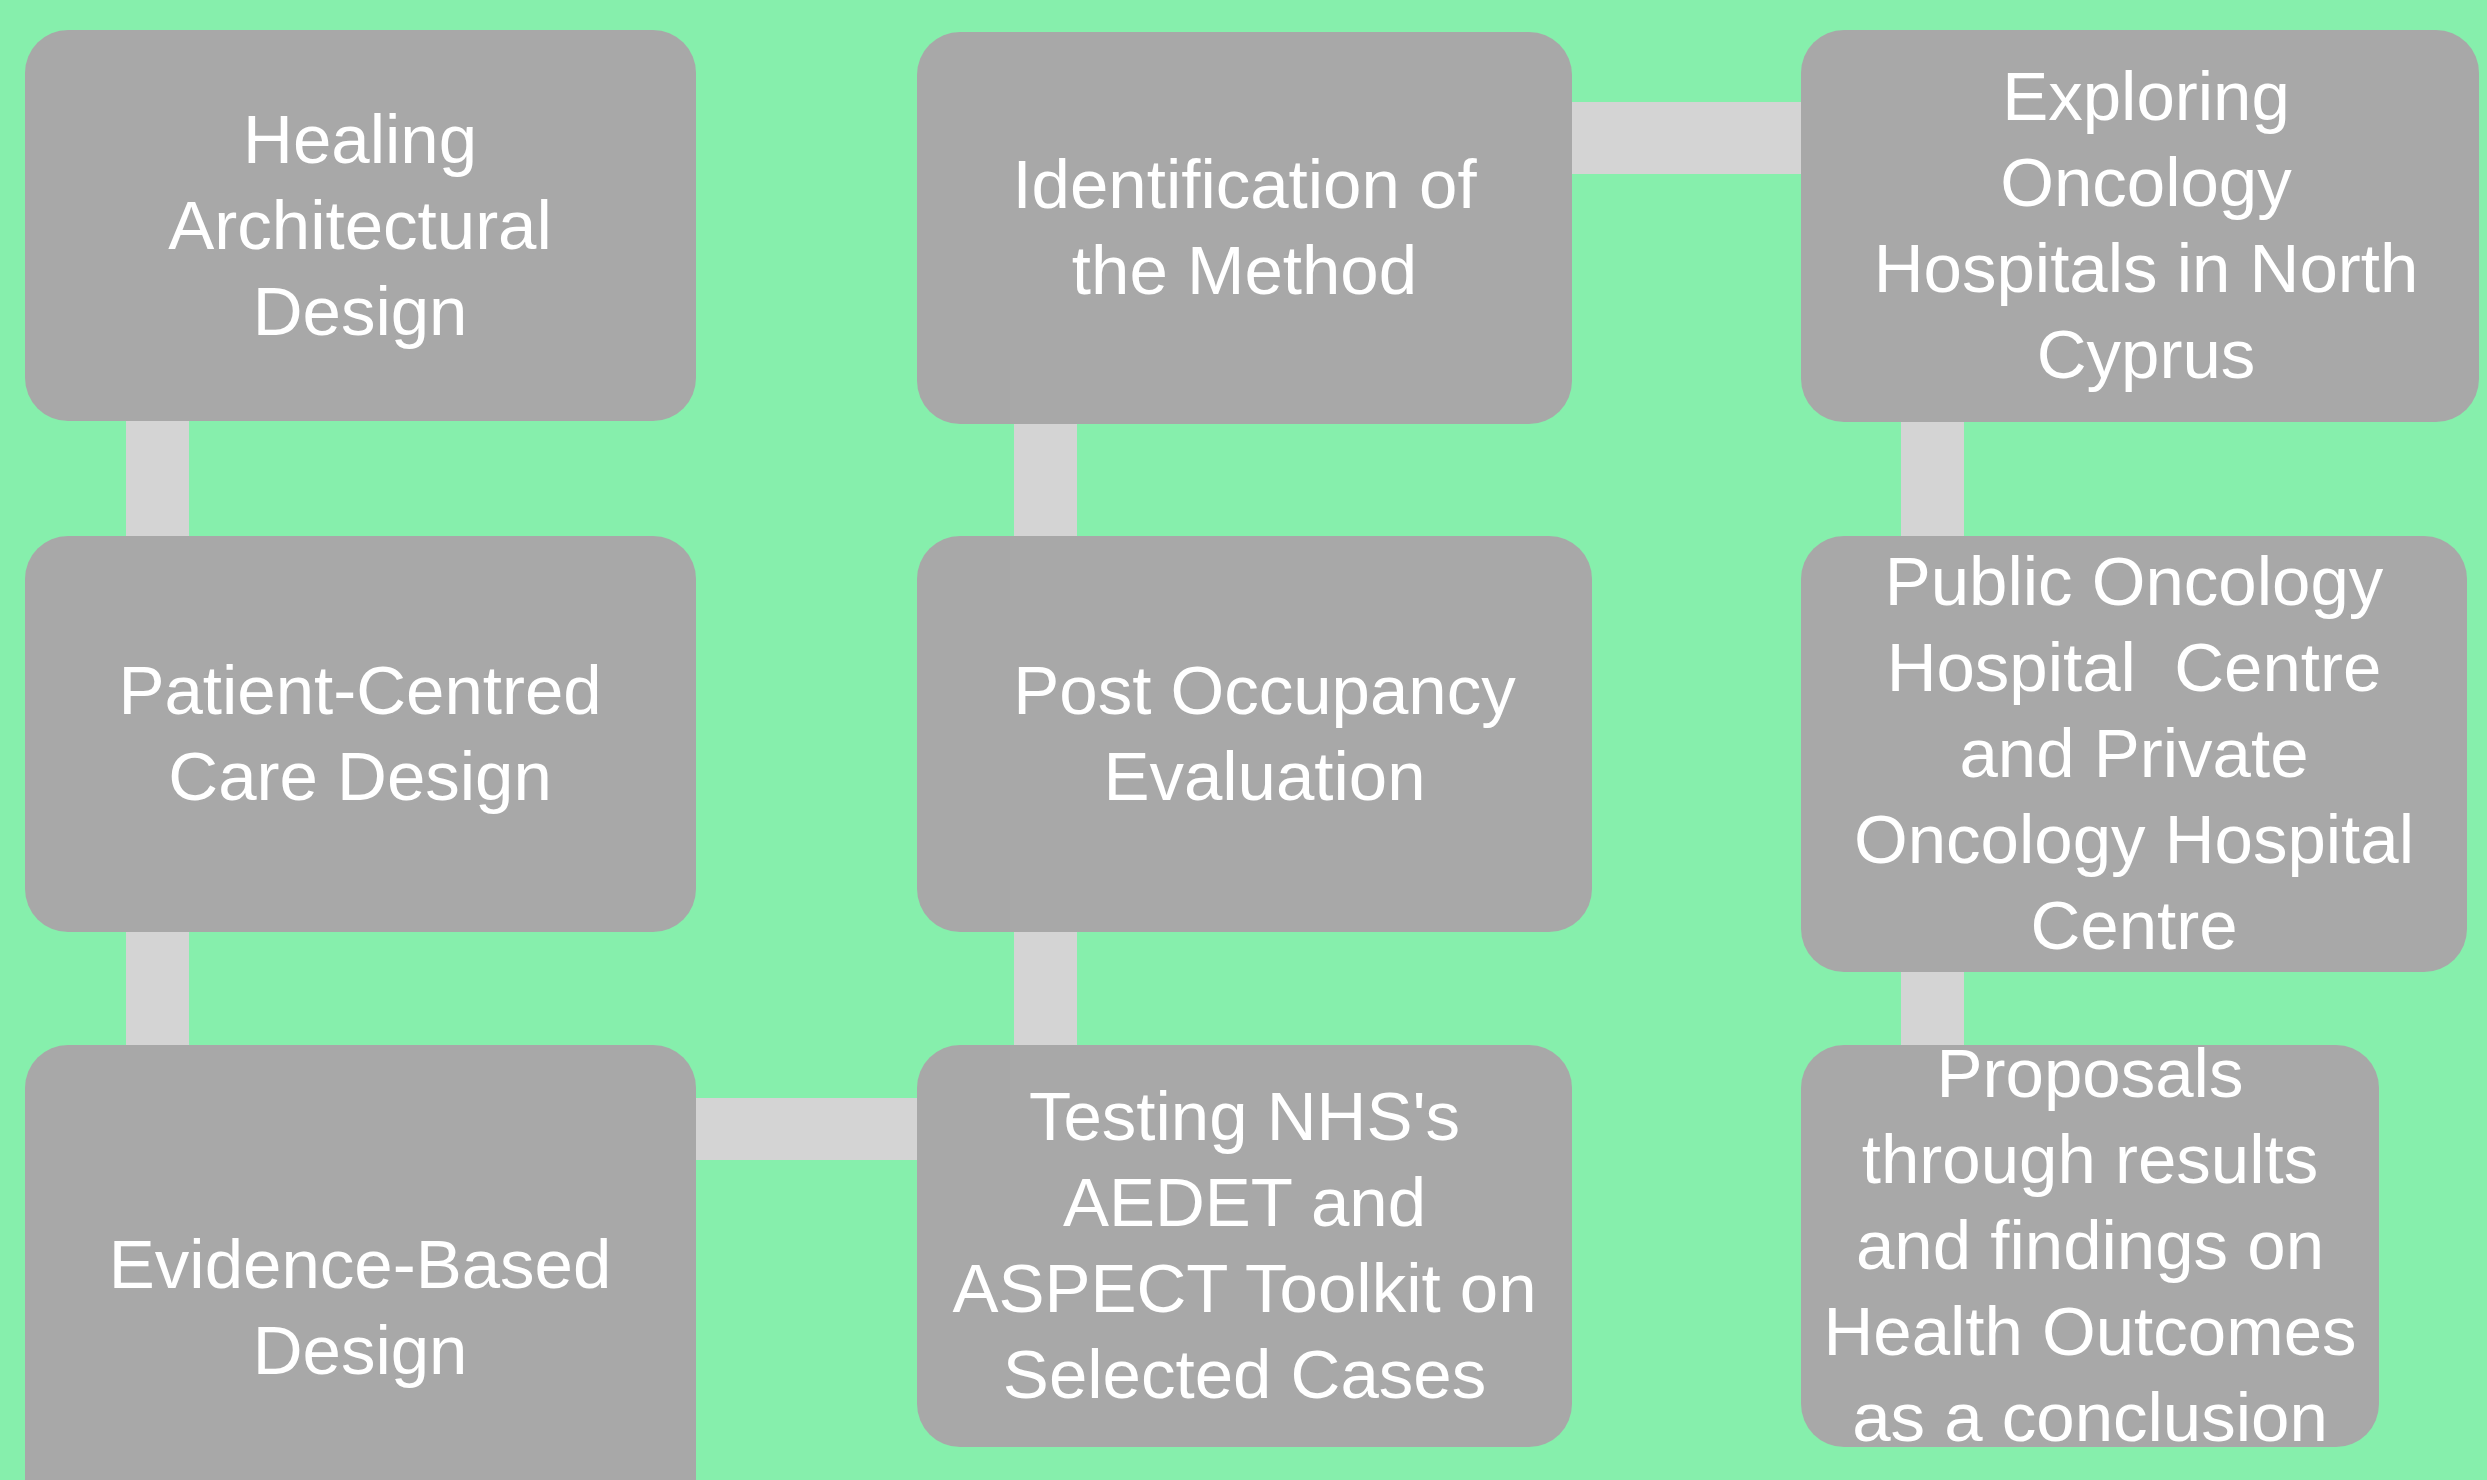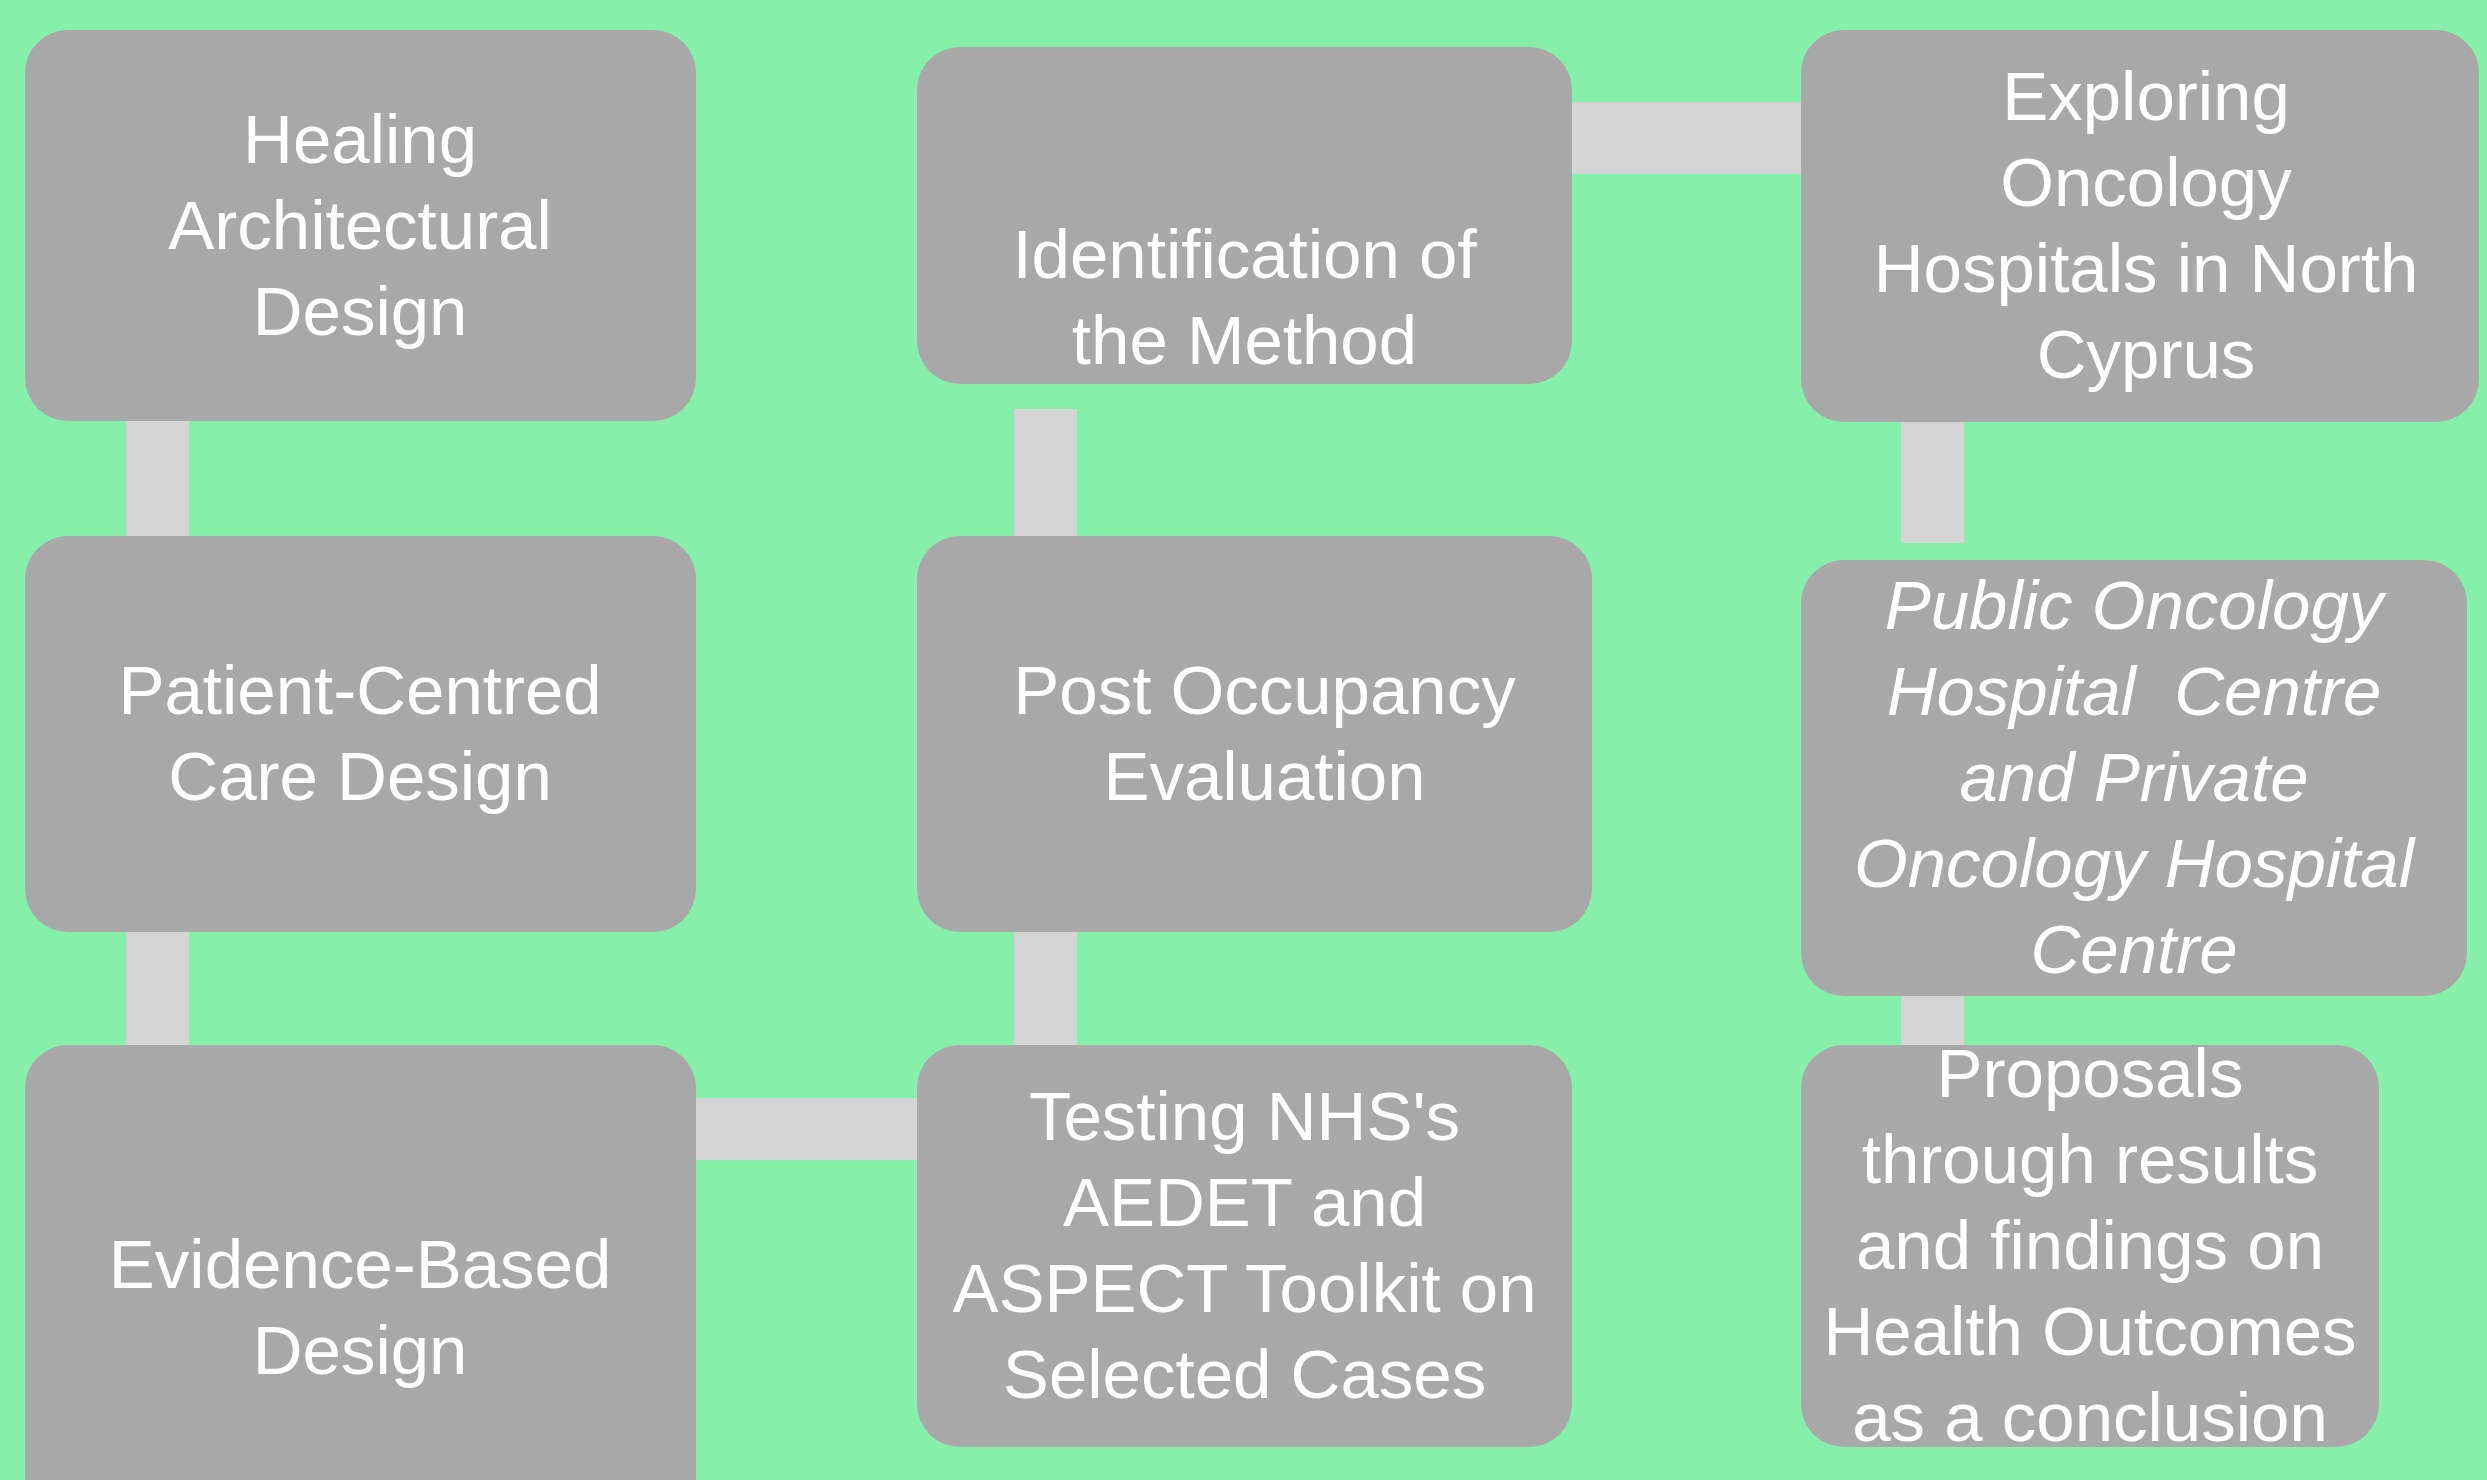--- a/index.html
+++ b/index.html
@@ -10,26 +10,26 @@
   
   .box{position:absolute;background:#a8a8a8;border-radius:43px;z-index:2;
        display:flex;align-items:center;justify-content:center;}
   .box-label{font-size:69px;line-height:86px;font-weight:400;color:#ffffff;
              text-align:center;white-space:pre-wrap;}
 
   .c1r1{left:24.6px;  top:30px;   width:671px;height:391px;}
   .c1r2{left:24.6px;  top:536px;  width:671px;height:396px;}
   .c1r3{left:24.6px;  top:1045px; width:671px;height:526px;}
 
-  .c2r1{left:917px;top:47px;   width:655px;height:337px;align-items:flex-end;}
+  .c2r1{left:917px;top:32px;   width:655px;height:392px;}
   .c2r2{left:917px;top:536px;  width:655px;height:396px;padding-left:20px;}
   .c2r3{left:917px;top:1045px; width:655px;height:402px;}
 
   .c3r1{left:1801px;top:30px;   width:666px;height:392px;padding-left:12px;}
-  .c3r2{left:1801px;top:560px;  width:666px;height:436px;font-style:italic;}
+  .c3r2{left:1801px;top:536px;  width:666px;height:436px;}
   .c3r3{left:1801px;top:1045px; width:578px;height:402px;}
 
   
   .conn{position:absolute;background:#d4d4d4;z-index:1;}
   .v{width:63px;}
   .vc1{left:126px;}  .vc2{left:1014px;} .vc3{left:1901px;}
   .vg1{top:409px;height:134px;}
   .vg2{top:923px;height:130px;}
   .h-top{left:1567px;top:102px;width:242px;height:72px;}
   .h-bottom{left:691px;top:1098px;width:232px;height:62px;}

